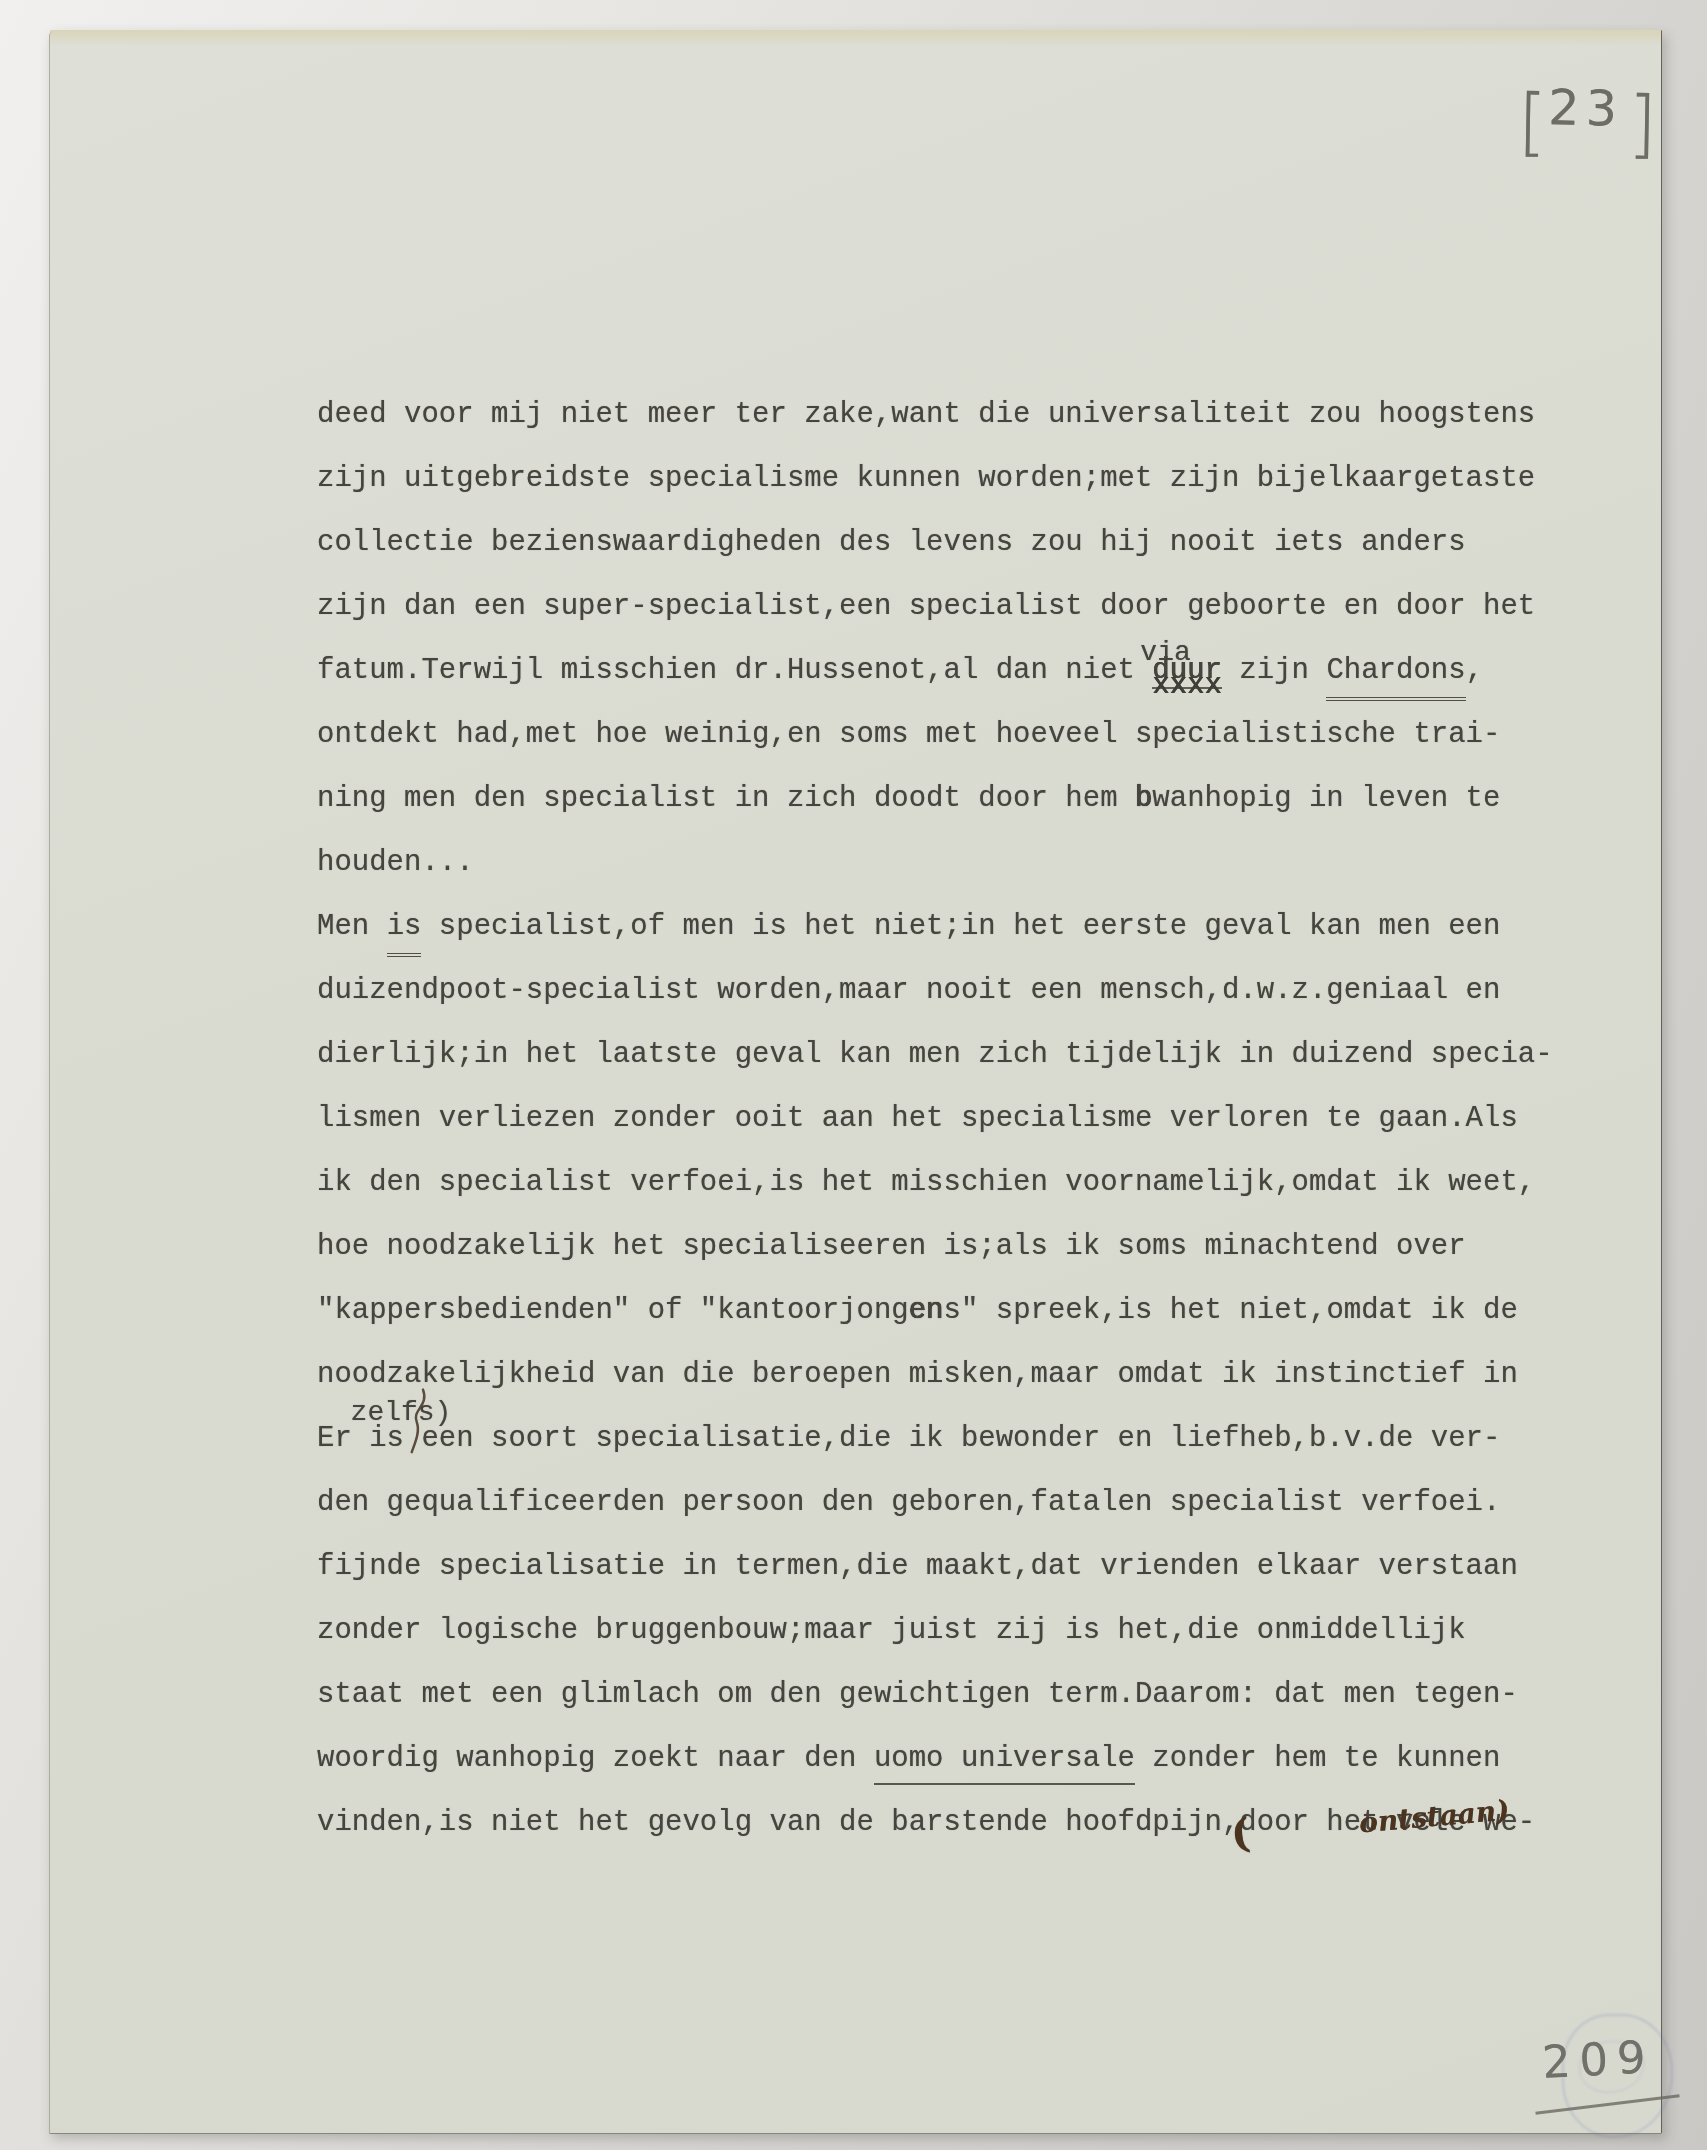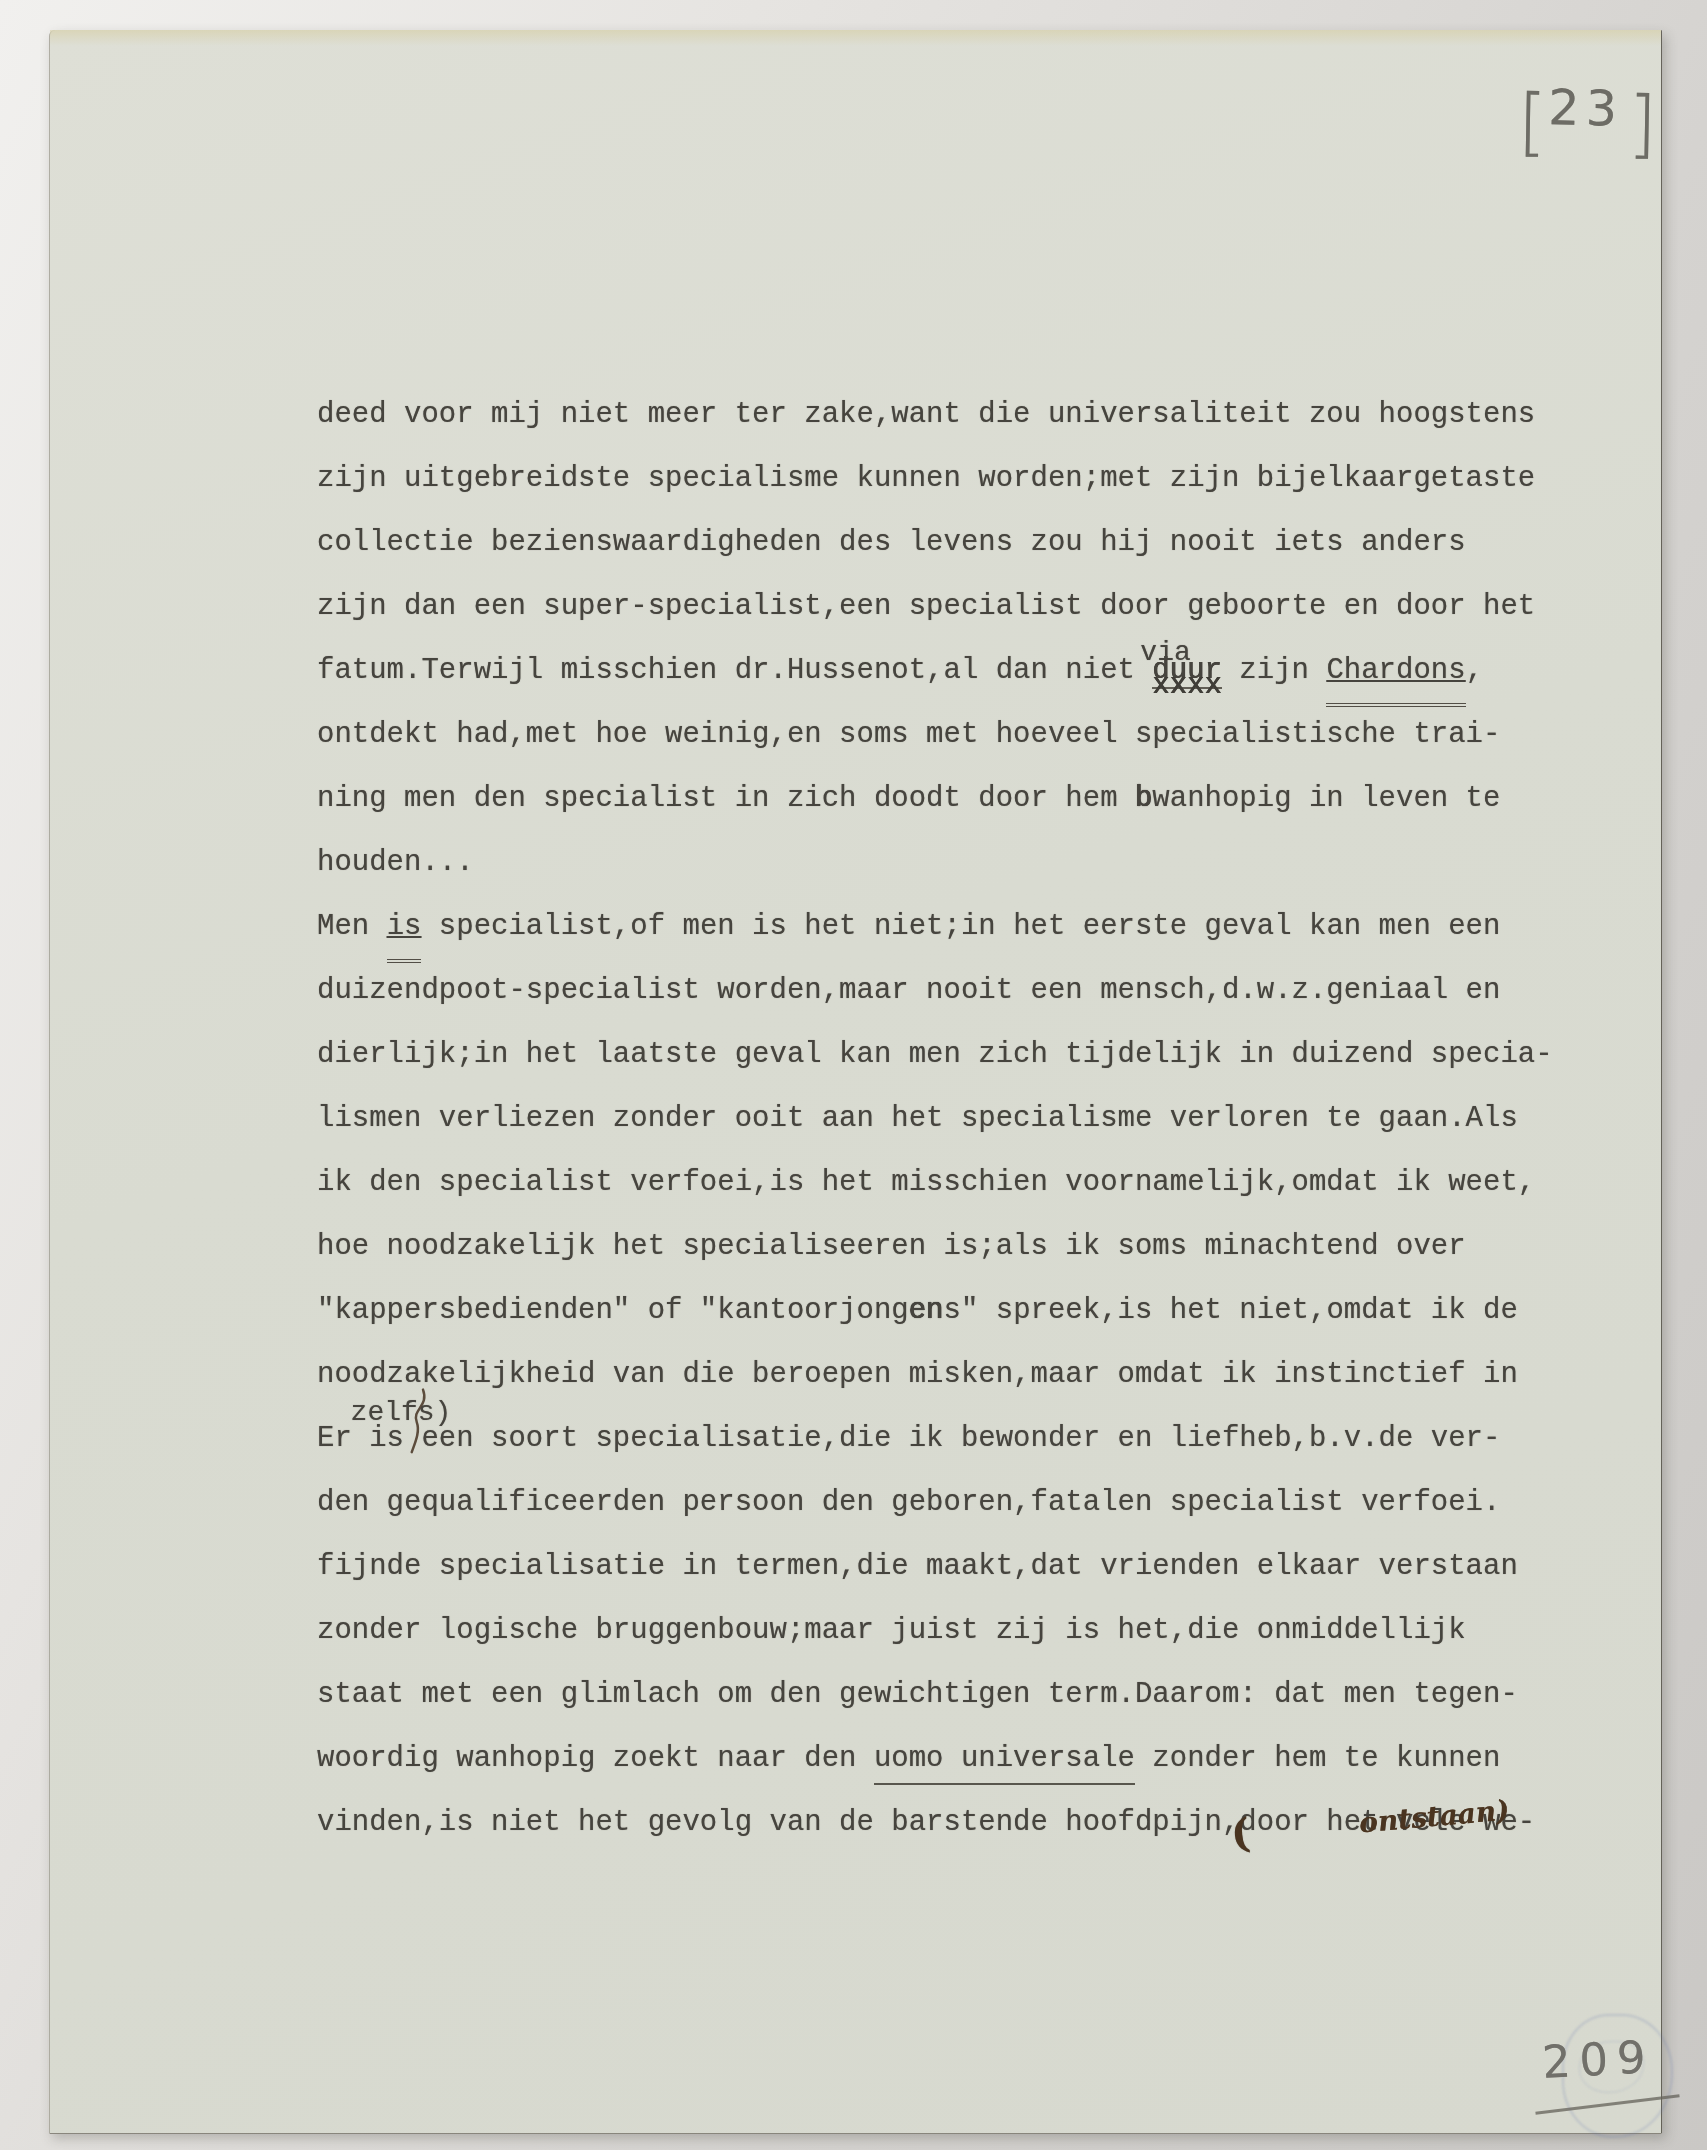--- a/index.html
+++ b/index.html
@@ -46,21 +46,21 @@
     text-shadow: 0 0 0.9px rgba(66,62,54,0.55);
   }
   .tline {
     position: relative;
     height: 64px;
     line-height: 64px;
     white-space: pre;
   }
   .seg { display: inline; }
   .u1 { border-bottom: 2.5px solid rgba(66,62,54,0.85); padding-bottom: 8px; }
-  .u2 { border-bottom: 4.4px double rgba(66,62,54,0.9); padding-bottom: 16px; text-decoration: underline; }
+  .u2 { border-bottom: 4.4px double rgba(66,62,54,0.9); padding-bottom: 10px; }
   .overstrike {
     text-shadow: 0.5px 0 currentColor, -0.5px 0 currentColor,
                  0 0.4px currentColor, 0 0 1.3px rgba(60,56,48,0.8);
   }
   .strike-x {
     position: relative;
     border-bottom: 2.5px solid rgba(66,62,54,0.8);
     text-shadow: 0.4px 0 currentColor, -0.4px 0 currentColor;
     text-align: right;
   }

